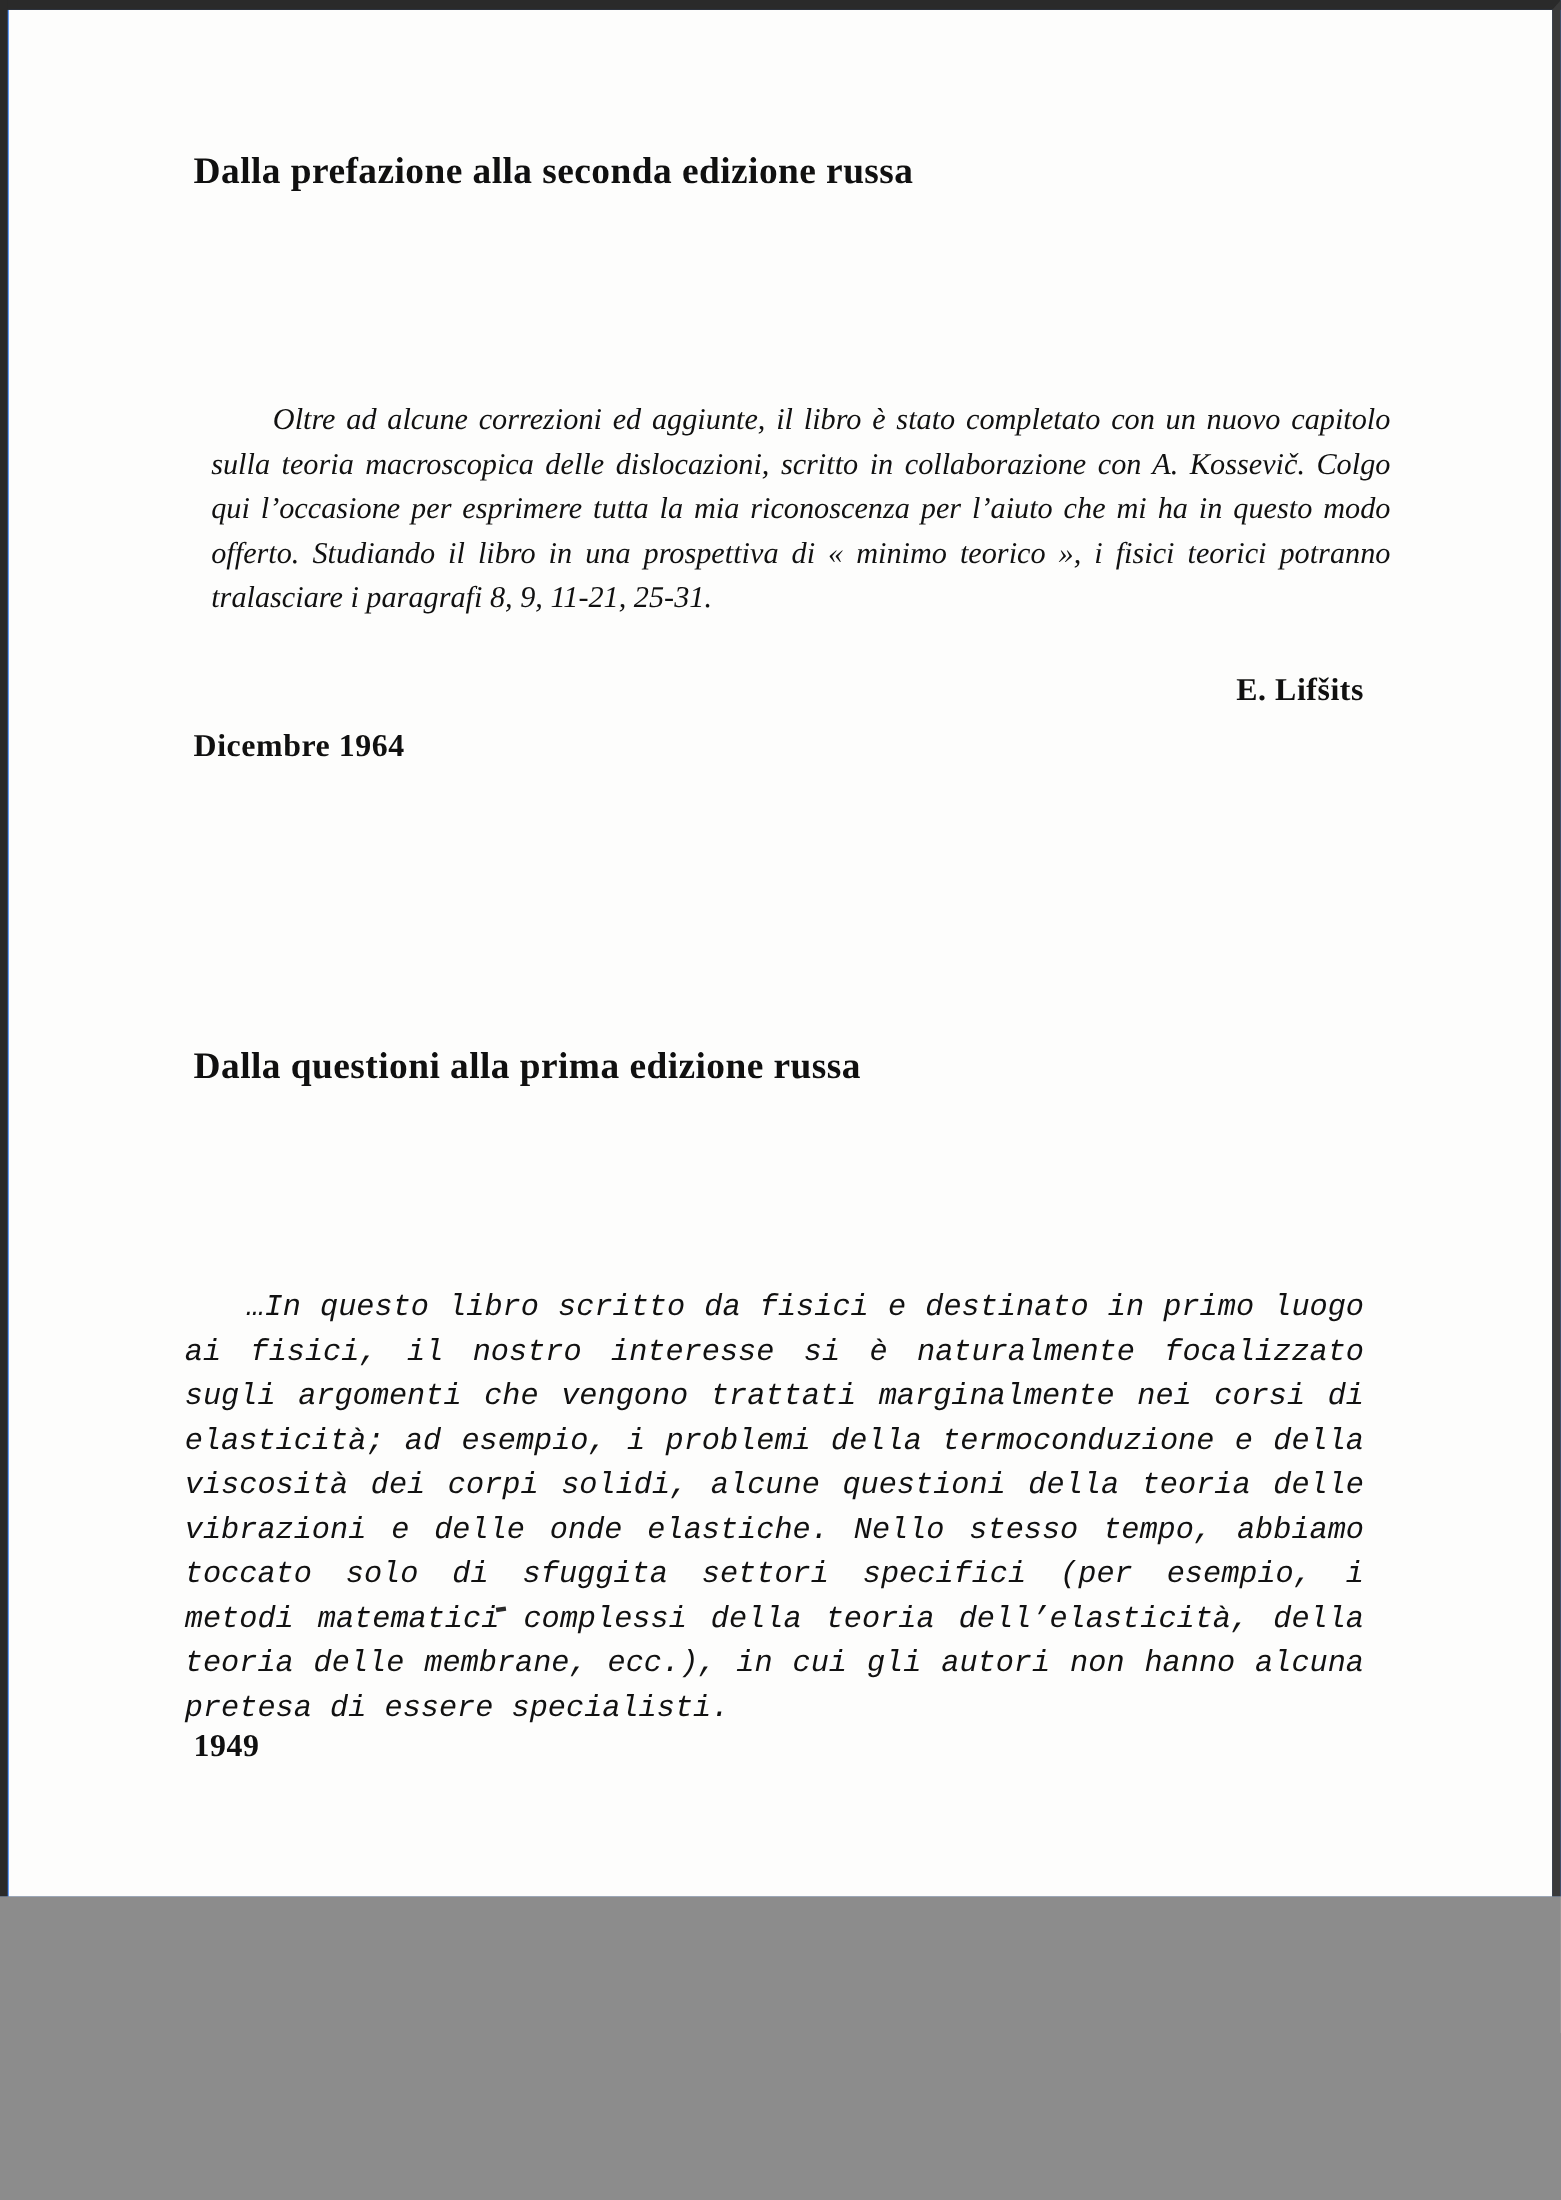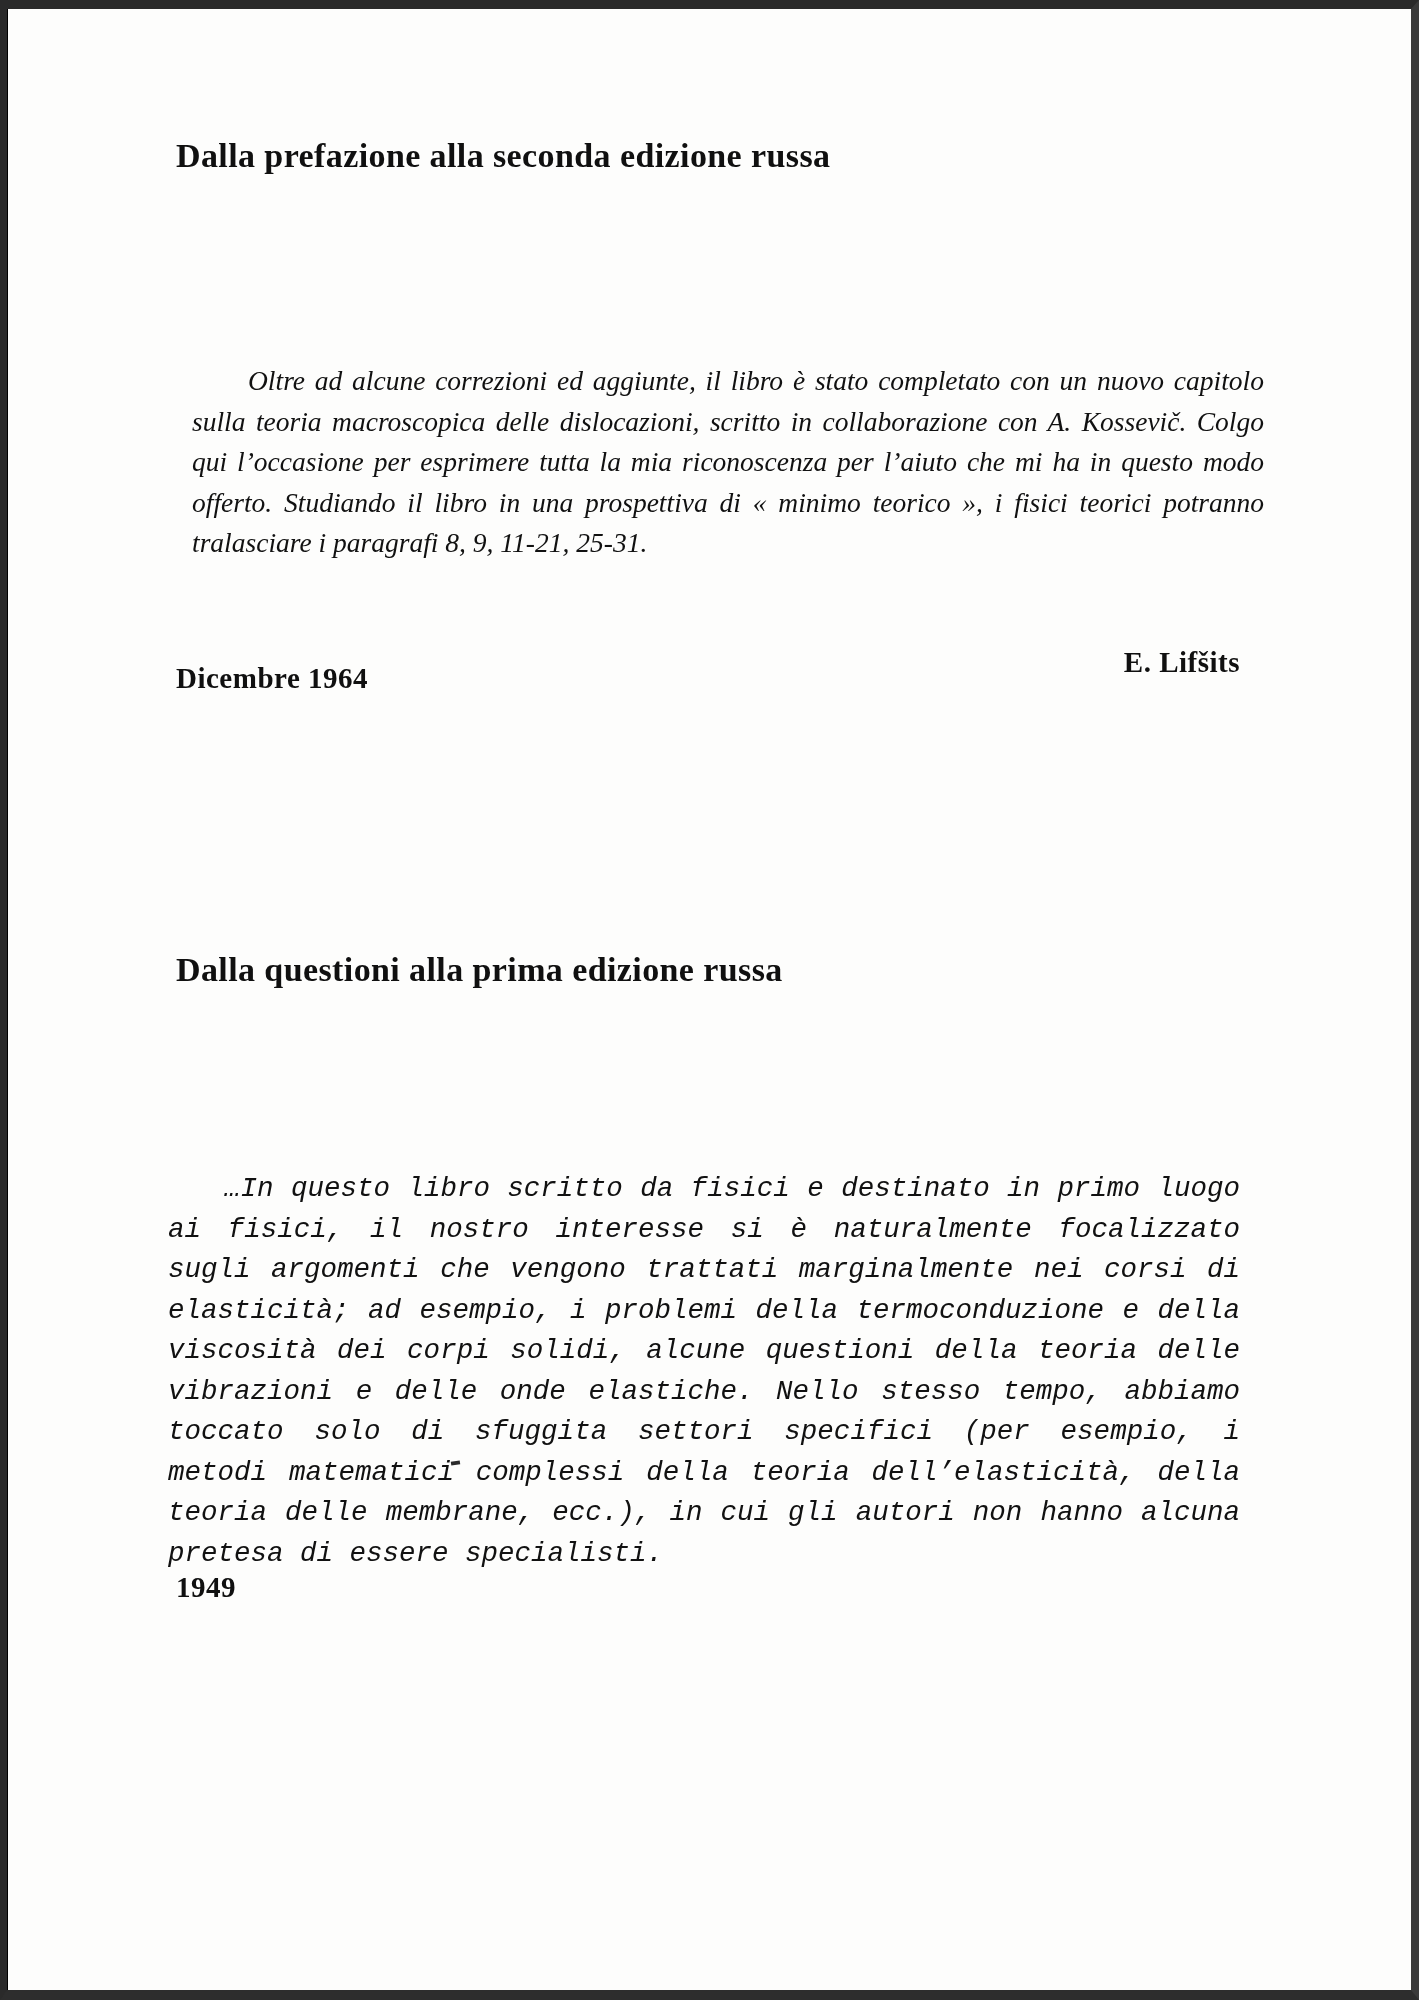--- a/index.html
+++ b/index.html
@@ -3,22 +3,22 @@
 <meta charset="utf-8">
 <style>
   html, body {
     margin: 0;
     padding: 0;
     background: #8c8c8c;
   }
   .page {
     position: relative;
     width: 1419px;
-    height: 2000px;
-    background: #000000;
+    height: 1724px;
+    background: #3b82f6;
     margin: 0 auto;
     overflow: hidden;
     box-sizing: border-box;
   }
   
   .scan-border {
     position: absolute;
     left: 0; top: 0;
     width: 1419px;
     height: 2000px;
@@ -81,21 +81,21 @@
     font-family: "Liberation Serif", "DejaVu Serif", serif;
     font-weight: bold;
     font-size: 29px;
     color: #101010;
     letter-spacing: 0.5px;
   }
 
   
   #heading-1   { position: absolute; left: 8px;  top: 128px; }
   #par-1       { position: absolute; left: 0px;  top: 352px; margin-left: 24px; }
-  #sig-1       { position: absolute; left: 0px;  top: 637px; }
+  #sig-1       { position: absolute; left: 0px;  top: 602px; }
   #date-1      { position: absolute; left: 8px;  top: 653px; }
 
   #heading-2   { position: absolute; left: 8px;  top: 942px; }
   #par-2       { position: absolute; left: 0px;  top: 1160px; font-family: Liberation Mono, monospace; }
   #sig-2       { position: absolute; left: 0px;  top: 1512px; }
   #date-2      { position: absolute; left: 8px;  top: 1562px; }
 
   .stray-mark {
     position: absolute;
     left: 283px;

